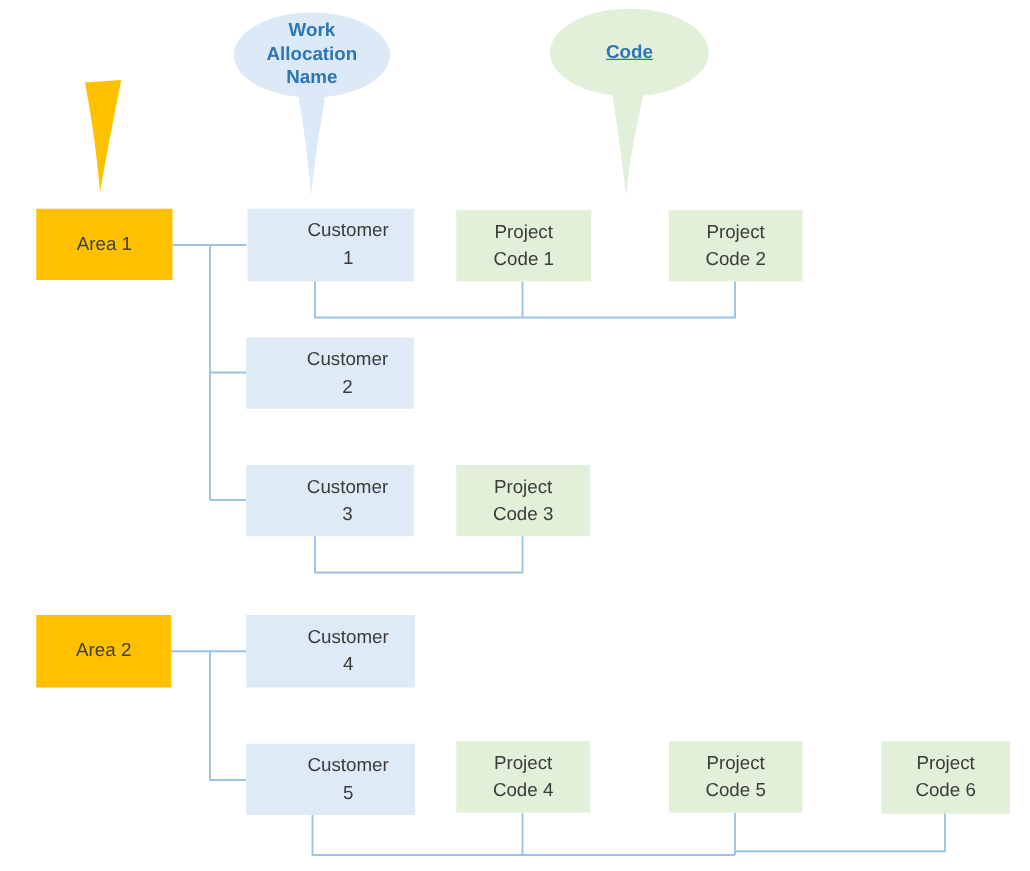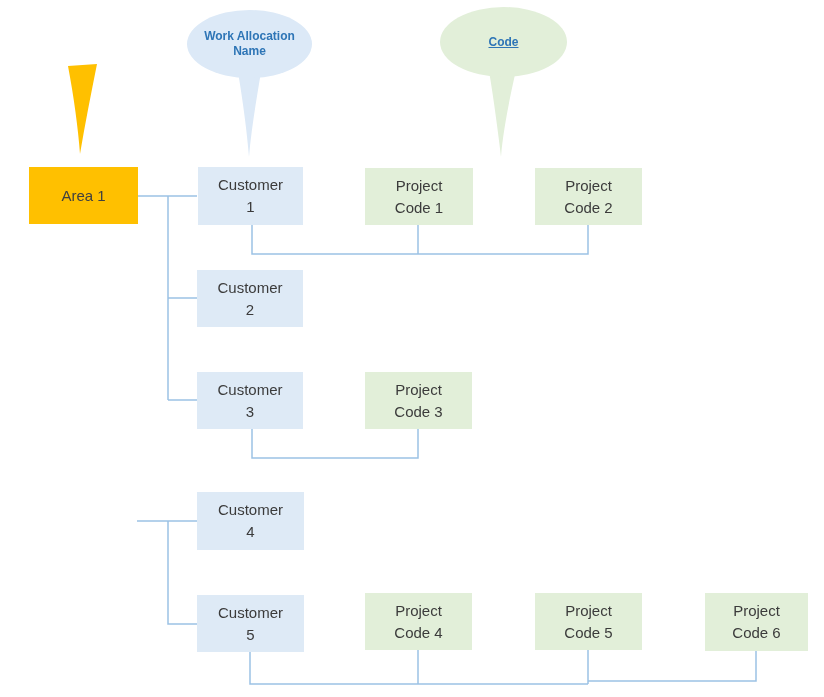--- a/index.html
+++ b/index.html
@@ -21,25 +21,25 @@
   .connector{fill:none;stroke:var(--connector);stroke-width:1.5px;}
   .tail-area{fill:var(--area-fill);}
   .tail-wan{fill:var(--wan-balloon-fill);}
   .tail-code{fill:var(--code-fill);}
   .node{
     position:absolute;z-index:2;display:flex;align-items:center;justify-content:center;
     text-align:center;font-size:15px;line-height:1.45;color:var(--node-text);
     white-space:pre-line;
   }
   .node.area{background:var(--area-fill);color:#404040;}
-  .node.customer{background:var(--customer-fill);}
+  .node.customer{background:var(--customer-fill);padding-left:28px;}
   .node.code{background:var(--code-fill);}
   .balloon{
     position:absolute;z-index:3;display:flex;align-items:center;justify-content:center;
-    border-radius:50%;text-align:center;font-size:12px;font-weight:bold;line-height:1.25;
+    border-radius:50%;text-align:center;font-size:15px;font-weight:bold;line-height:1.25;
   }
   .balloon .inner{max-width:92px;}
   .balloon.area-balloon{background:var(--area-fill);color:var(--area-balloon-text);}
   .balloon.wan-balloon{background:var(--wan-balloon-fill);color:var(--balloon-blue-text);}
   .balloon.code-balloon{background:var(--code-fill);color:var(--balloon-blue-text);text-decoration:underline;}
 
   
   #node-area-1{left:29px;top:167px;width:109px;height:57px;}
   #node-customer-1{left:198px;top:167px;width:105px;height:58px;}
   #node-code-1{left:365px;top:168px;width:108px;height:57px;}
@@ -81,20 +81,21 @@
   </svg>
 
   <div class="balloon wan-balloon" id="balloon-wan">
     <span class="inner">Work Allocation Name</span>
   </div>
   <div class="balloon code-balloon" id="balloon-code">
     <span class="inner">Code</span>
   </div>
 
   <div class="node area" id="node-area-1">Area 1</div>
+  <div class="node area" id="node-area-2">Area 2</div>
 
   <div class="node customer" id="node-customer-1">Customer
 1</div>
   <div class="node customer" id="node-customer-2">Customer
 2</div>
   <div class="node customer" id="node-customer-3">Customer
 3</div>
   <div class="node customer" id="node-customer-4">Customer
 4</div>
   <div class="node customer" id="node-customer-5">Customer

